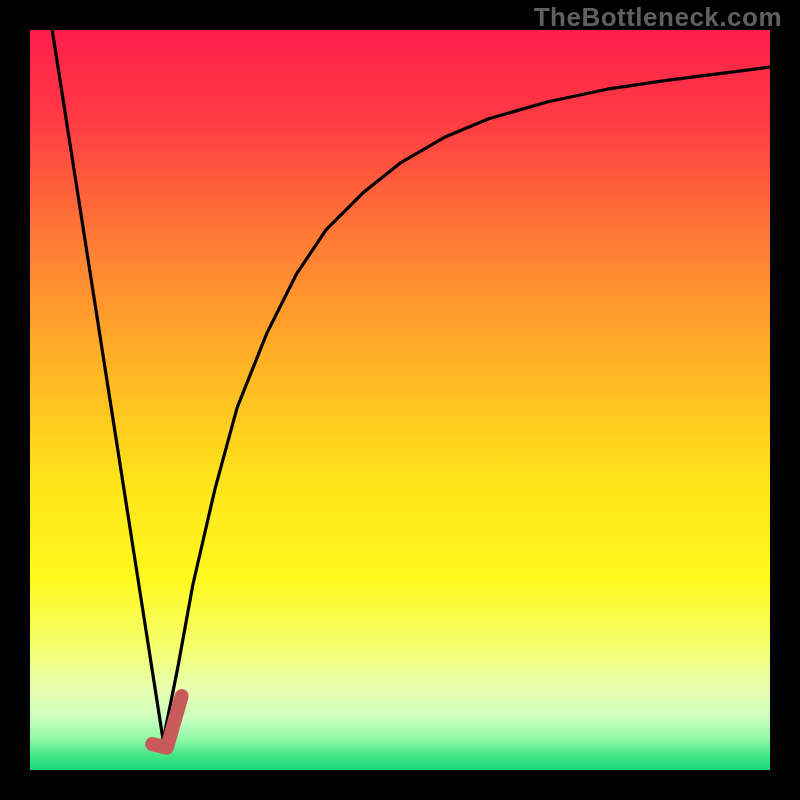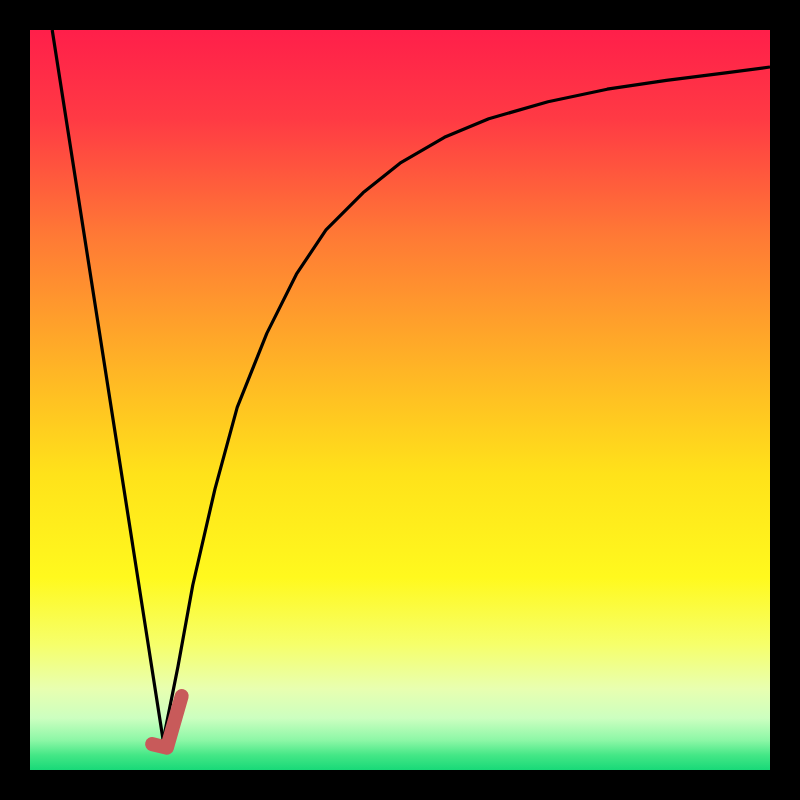--- a/index.html
+++ b/index.html
@@ -60,20 +60,21 @@
     stroke: #c85a5a;
     stroke-width: 14;
     stroke-linecap: round;
     stroke-linejoin: round;
   }
 </style>
 </head>
 <body>
 
 <div class="frame">
+  <div class="watermark">TheBottleneck.com</div>
 
   <div class="plot">
     <svg class="gradient" viewBox="0 0 740 740" preserveAspectRatio="none">
       <defs>
         <linearGradient id="bg" x1="0" y1="0" x2="0" y2="1">
             <stop offset="0%" stop-color="#ff1f4a"></stop>
             <stop offset="12%" stop-color="#ff3a44"></stop>
             <stop offset="28%" stop-color="#ff7a35"></stop>
             <stop offset="45%" stop-color="#ffb226"></stop>
             <stop offset="60%" stop-color="#ffe21a"></stop>

